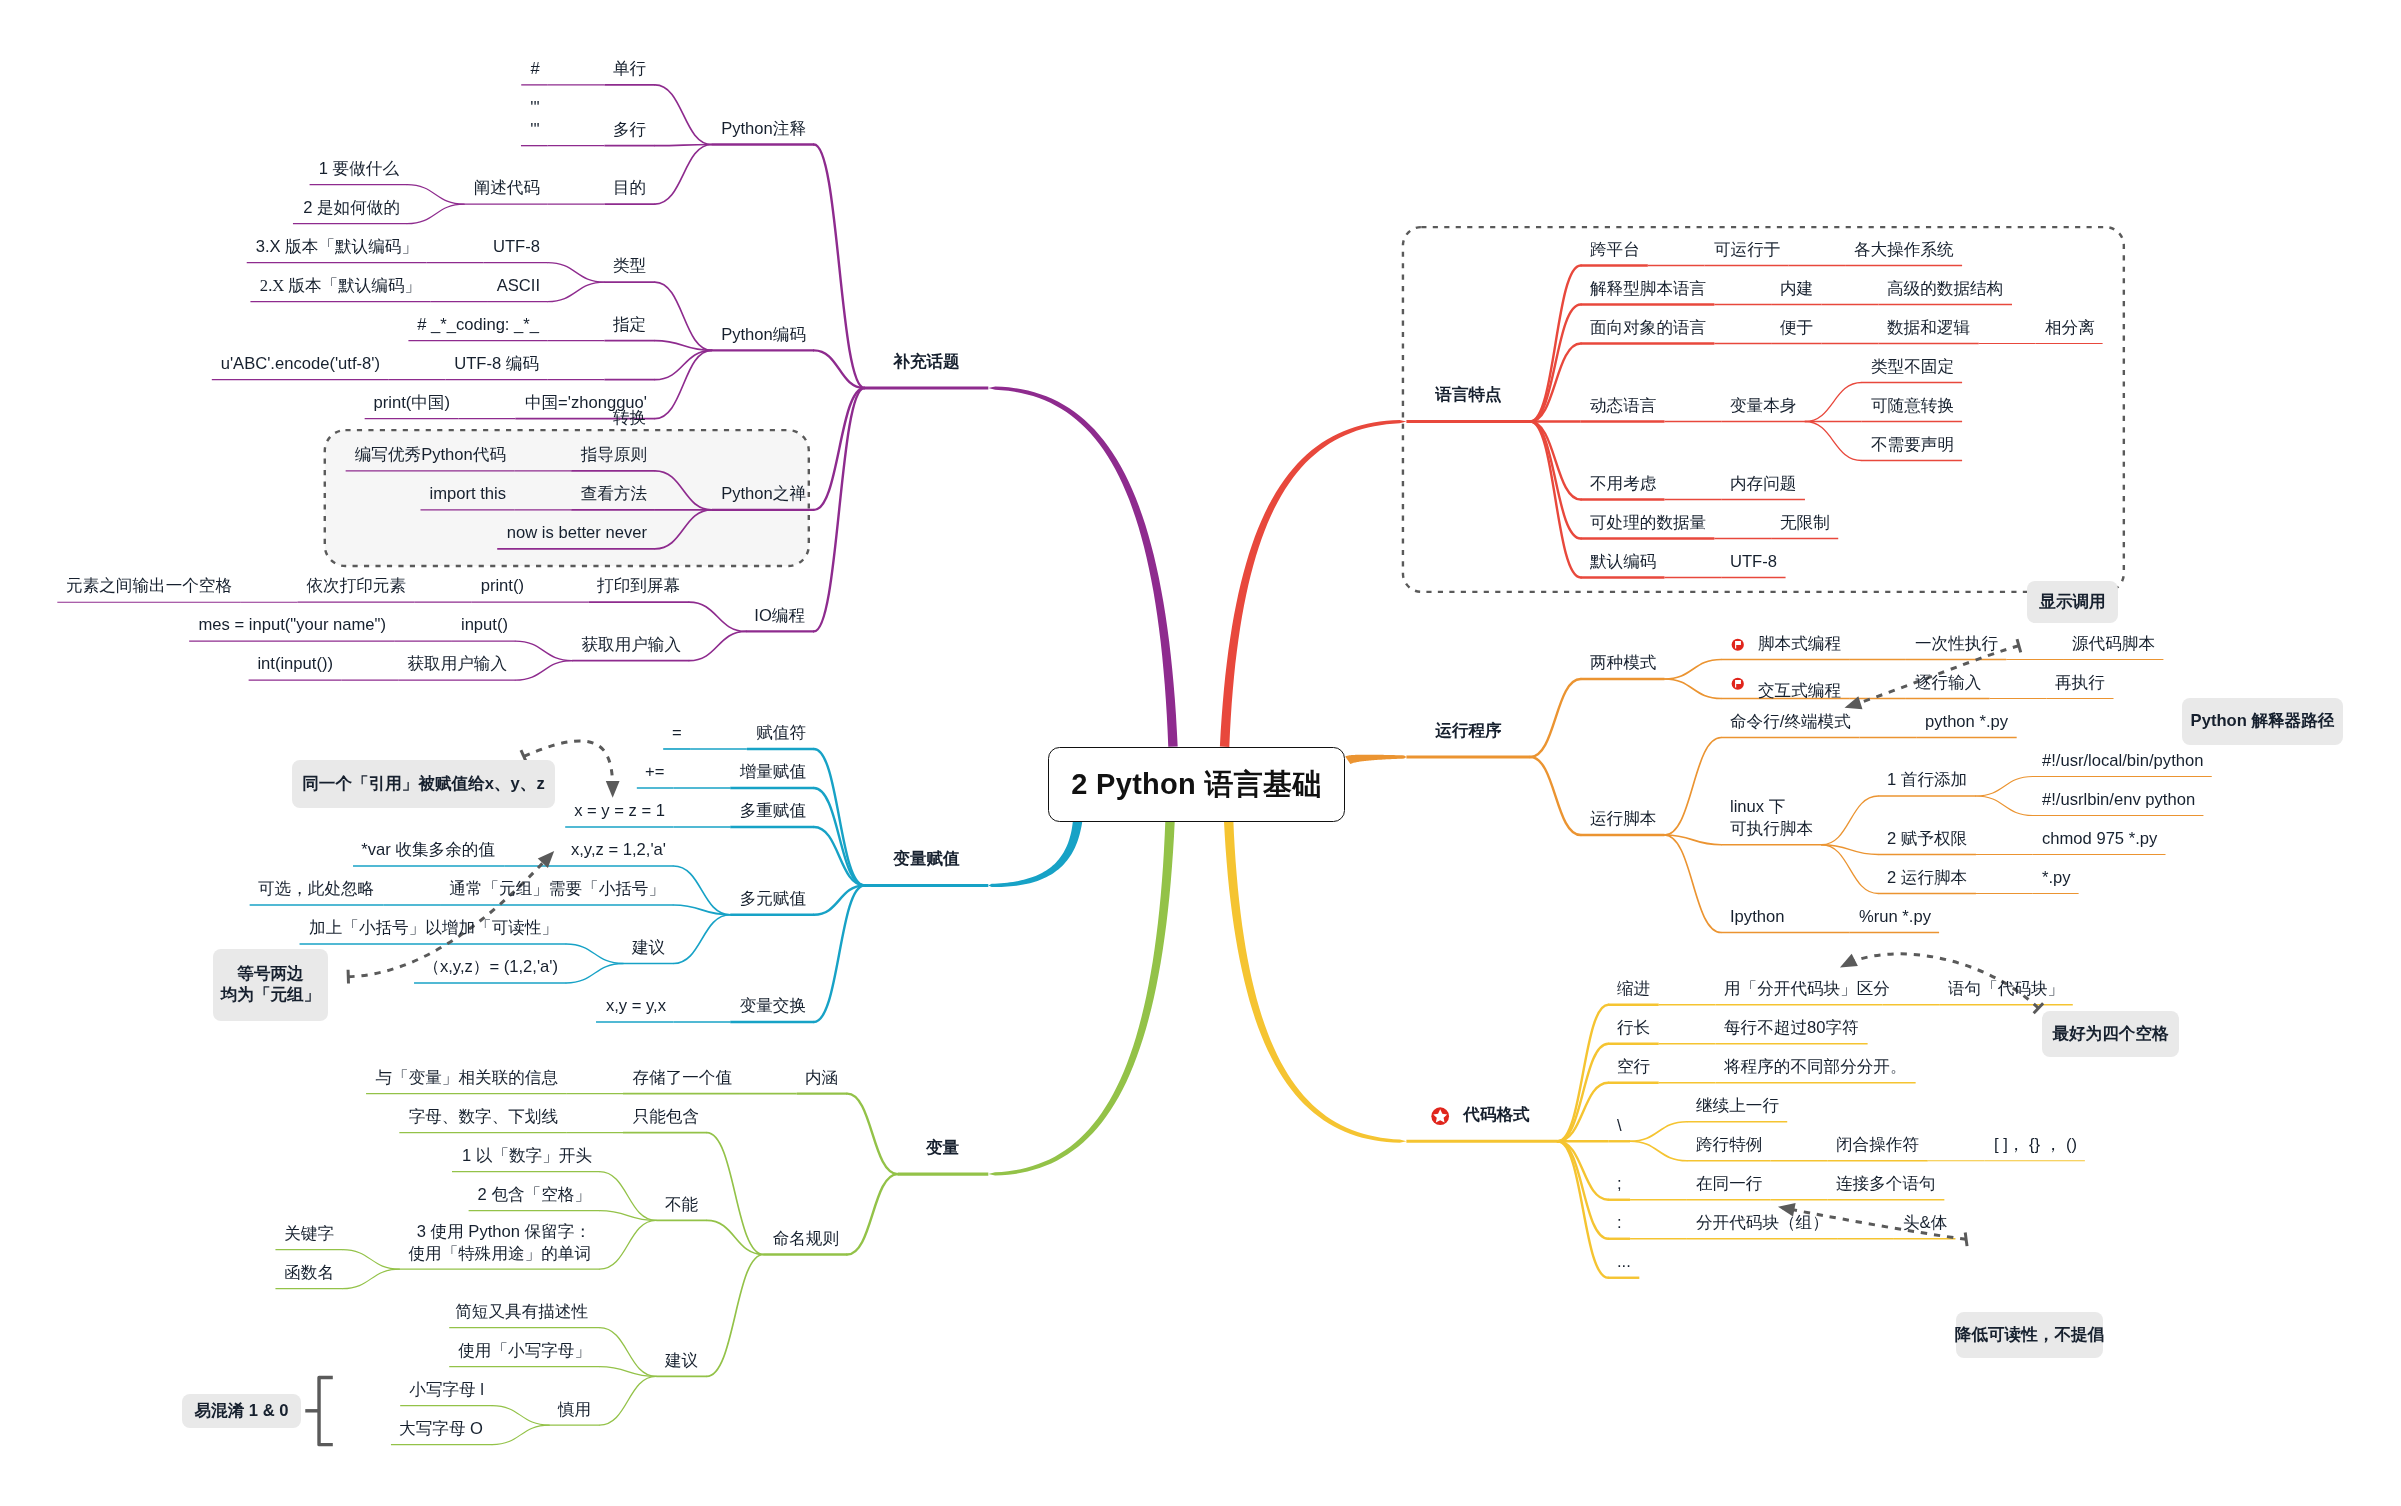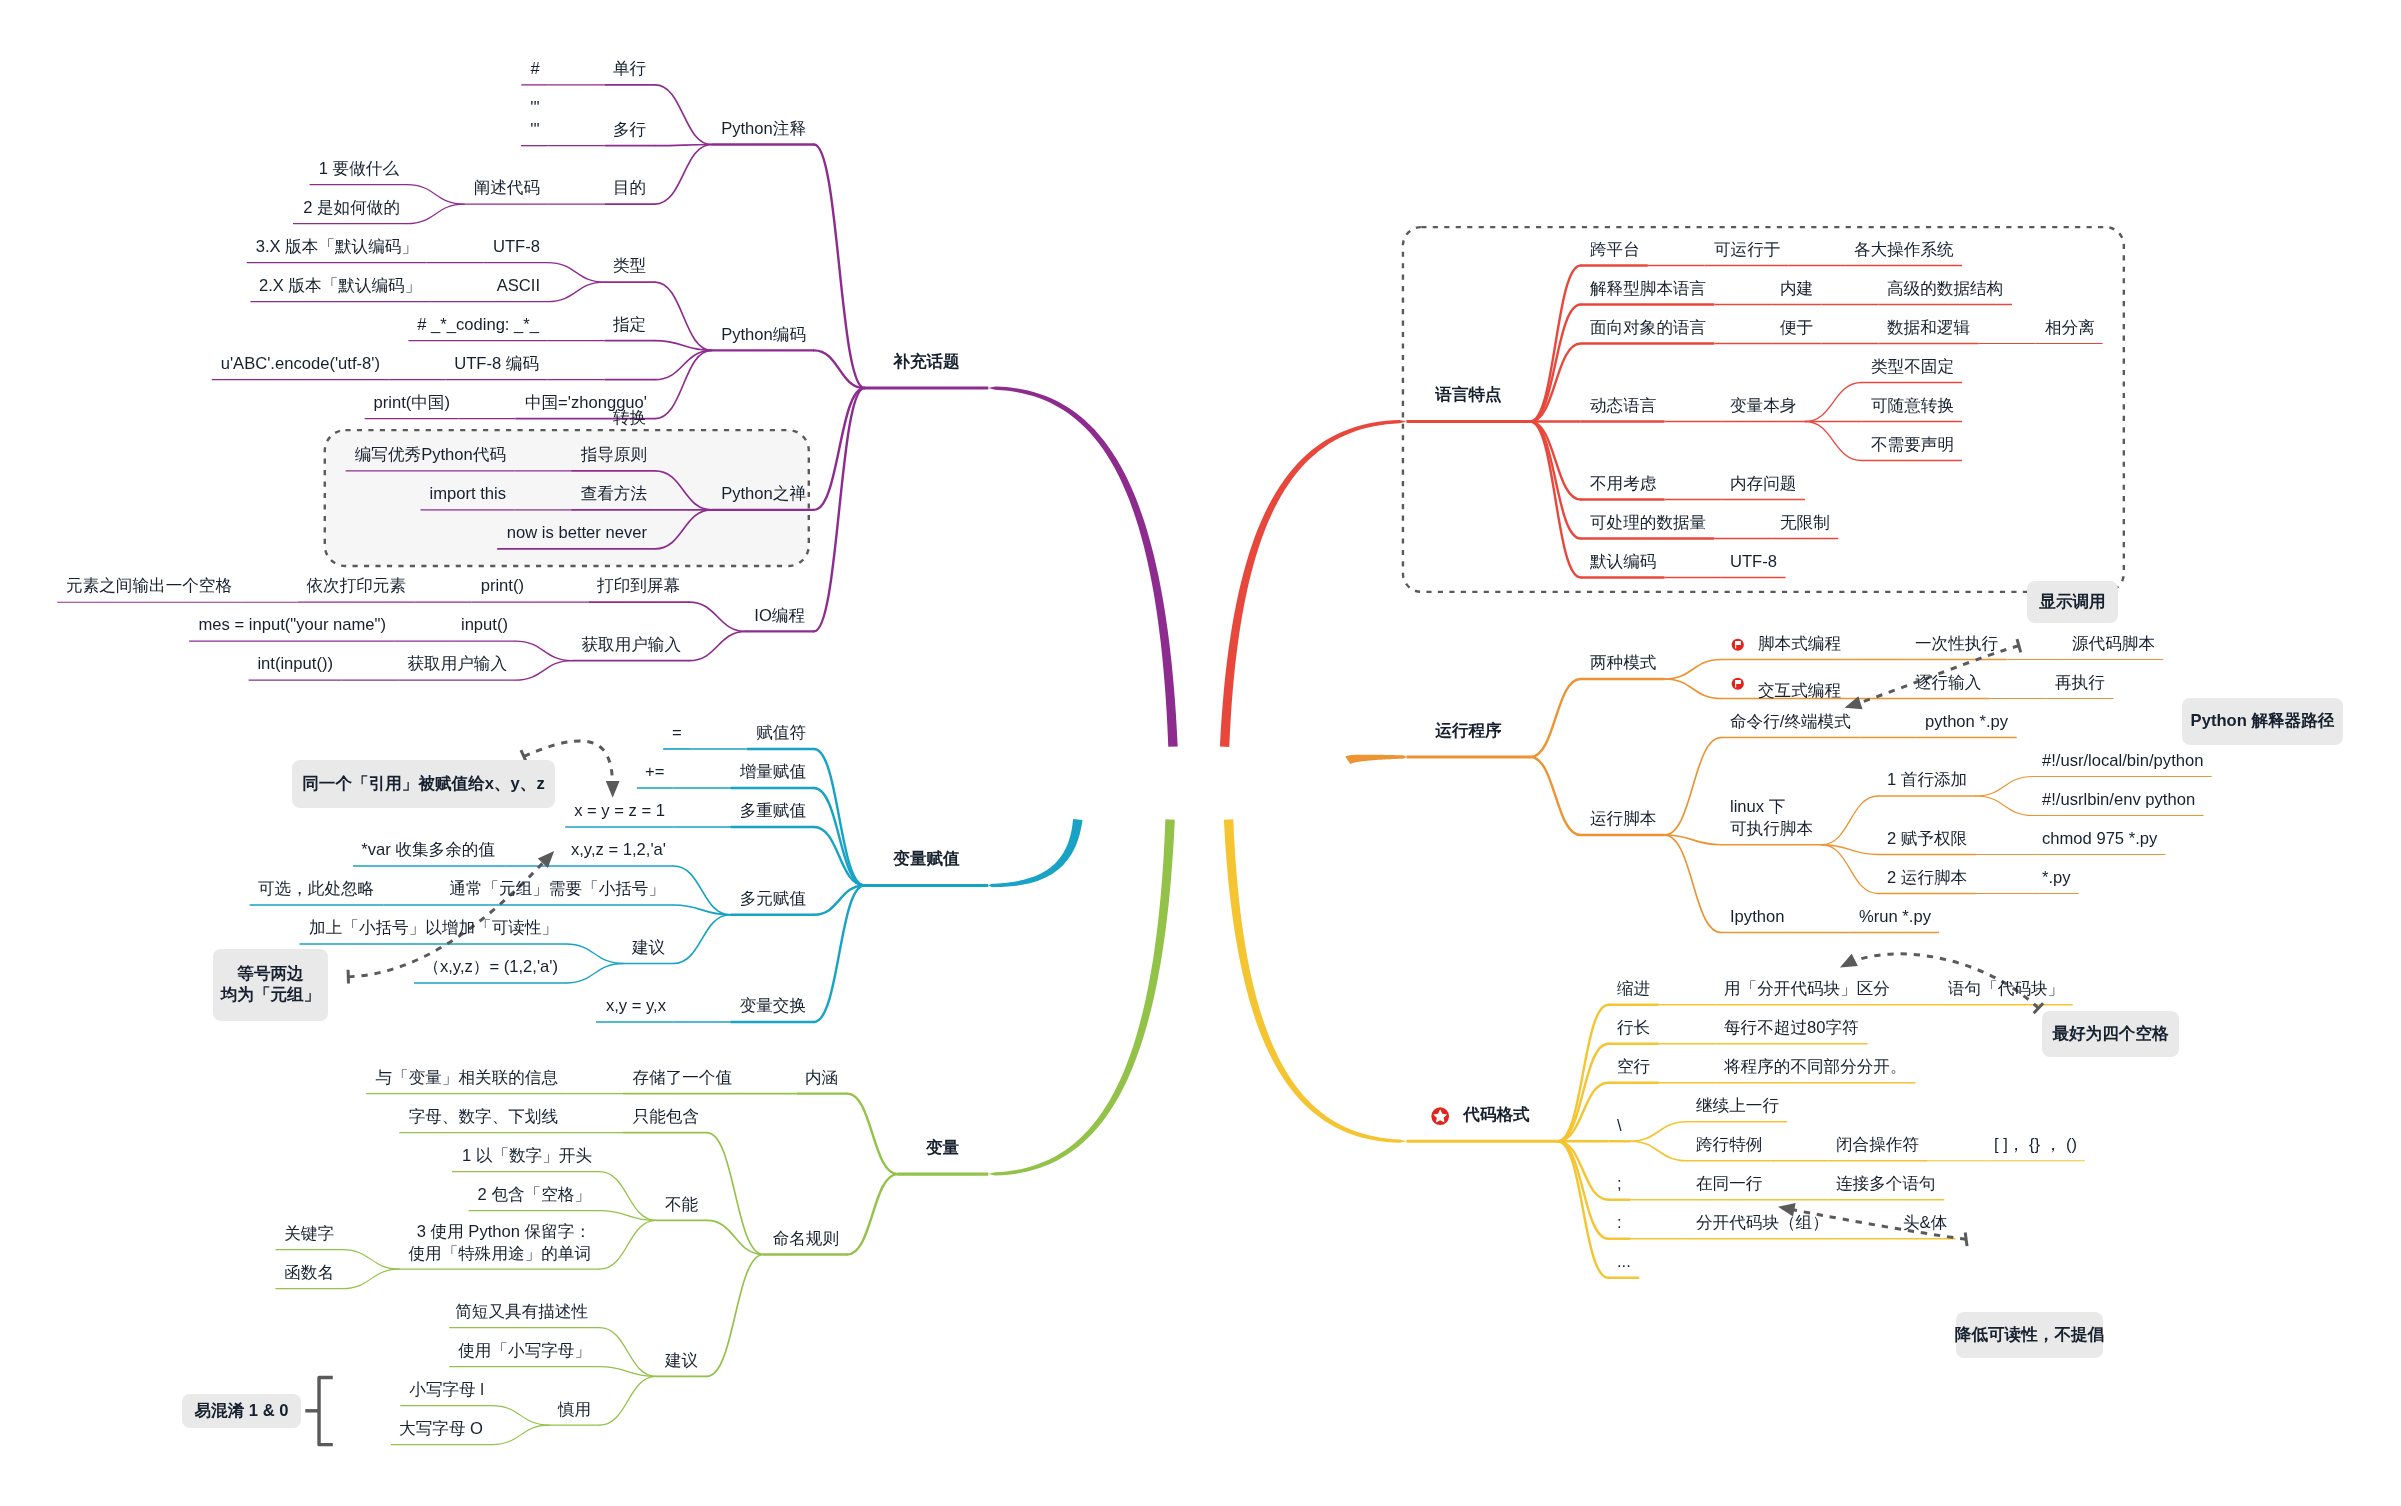--- a/index.html
+++ b/index.html
@@ -310,37 +310,40 @@
       <path d="M3516.7808073888446,1114.439861638705L3523.2191926111554,1137.560138361295" stroke="#5a5a5a" stroke-width="5.2" stroke-linecap="butt" fill="none"></path>
       <path d="M3554,1758 C3460,1668 3300,1640 3216,1683" fill="none" stroke="#5a5a5a" stroke-width="5.2" stroke-linecap="butt" stroke-linejoin="round" stroke-dasharray="11 12"></path>
       <polygon points="3208.0,1687.0 3228.4,1663.1 3239.3,1684.5" fill="#5a5a5a"></polygon>
       <path d="M3562.280899802683,1749.315145455569L3545.719100197317,1766.684854544431" stroke="#5a5a5a" stroke-width="5.2" stroke-linecap="butt" fill="none"></path>
       <path d="M3428,2161 C3330,2148 3180,2120 3108,2106" fill="none" stroke="#5a5a5a" stroke-width="5.2" stroke-linecap="butt" stroke-linejoin="round" stroke-dasharray="11 12"></path>
       <polygon points="3100.0,2104.0 3130.7,2097.6 3126.2,2121.2" fill="#5a5a5a"></polygon>
       <path d="M3429.5556097114363,2172.8987427245775L3426.4443902885637,2149.1012572754225" stroke="#5a5a5a" stroke-width="5.2" stroke-linecap="butt" fill="none"></path>
       <path d="M580,2402L556,2402L556,2519L580,2519" fill="none" stroke="#5a5a5a" stroke-width="6" stroke-linecap="butt" stroke-linejoin="round"></path>
       <path d="M532,2460L556,2460" fill="none" stroke="#5a5a5a" stroke-width="6" stroke-linecap="butt" stroke-linejoin="round"></path>
     </svg>
+<div class="rootbox" style="left: 1048px; top: 747px; width: 295px; height: 73px;">
+      <span>2 Python 语言基础</span>
+    </div>
     <div class="lbl bold" style="text-align: center; left: 893px; top: 351px; width: 67px;">补充话题</div>
     <div class="lbl" style="text-align: right; left: 721px; top: 118px; width: 85px;">Python注释</div>
     <div class="lbl" style="text-align: right; left: 613px; top: 58px; width: 33px;">单行</div>
     <div class="lbl" style="text-align: right; left: 530px; top: 58px; width: 9.8px;">#</div>
     <div class="lbl" style="text-align: right; left: 613px; top: 119px; width: 33px;">多行</div>
     <div class="lbl" style="text-align: right; left: 530px; top: 97px; width: 9.8px;">'''
 '''</div>
     <div class="lbl" style="text-align: right; left: 613px; top: 177px; width: 33px;">目的</div>
     <div class="lbl" style="text-align: right; left: 473px; top: 177px; width: 67px;">阐述代码</div>
     <div class="lbl" style="text-align: right; left: 318px; top: 158px; width: 81px;">1 要做什么</div>
     <div class="lbl" style="text-align: right; left: 302px; top: 197px; width: 98px;">2 是如何做的</div>
     <div class="lbl" style="text-align: right; left: 721px; top: 324px; width: 85px;">Python编码</div>
     <div class="lbl" style="text-align: right; left: 613px; top: 255px; width: 33px;">类型</div>
     <div class="lbl" style="text-align: right; left: 492px; top: 236px; width: 48px;">UTF-8</div>
     <div class="lbl" style="text-align: right; left: 255px; top: 236px; width: 163px;">3.X 版本「默认编码」</div>
     <div class="lbl" style="text-align: right; left: 496px; top: 275px; width: 44px;">ASCII</div>
-    <div class="lbl" style="text-align: left; left: 259px; top: 275px; width: 163px;">2.X 版本「默认编码」</div>
+    <div class="lbl" style="text-align: center; left: 259px; top: 275px; width: 163px; font-family: Liberation Serif, serif;">2.X 版本「默认编码」</div>
     <div class="lbl" style="text-align: right; left: 613px; top: 314px; width: 33px;">指定</div>
     <div class="lbl" style="text-align: right; left: 417px; top: 314px; width: 122px;"># _*_coding: _*_</div>
     <div class="lbl" style="text-align: right; left: 613px; top: 363px; width: 33px; margin-top: 44px;">转换</div>
     <div class="lbl" style="text-align: right; left: 454px; top: 353px; width: 85px;">UTF-8 编码</div>
     <div class="lbl" style="text-align: right; left: 220px; top: 353px; width: 160px;">u'ABC'.encode('utf-8')</div>
     <div class="lbl" style="text-align: right; left: 524px; top: 392px; width: 123px;">中国='zhongguo'</div>
     <div class="lbl" style="text-align: right; left: 373px; top: 392px; width: 77px;">print(中国)</div>
     <div class="lbl" style="text-align: right; left: 721px; top: 483px; width: 85px;">Python之禅</div>
     <div class="lbl" style="text-align: right; left: 580px; top: 444px; width: 67px;">指导原则</div>
     <div class="lbl" style="text-align: right; left: 354px; top: 444px; width: 152px;">编写优秀Python代码</div>

